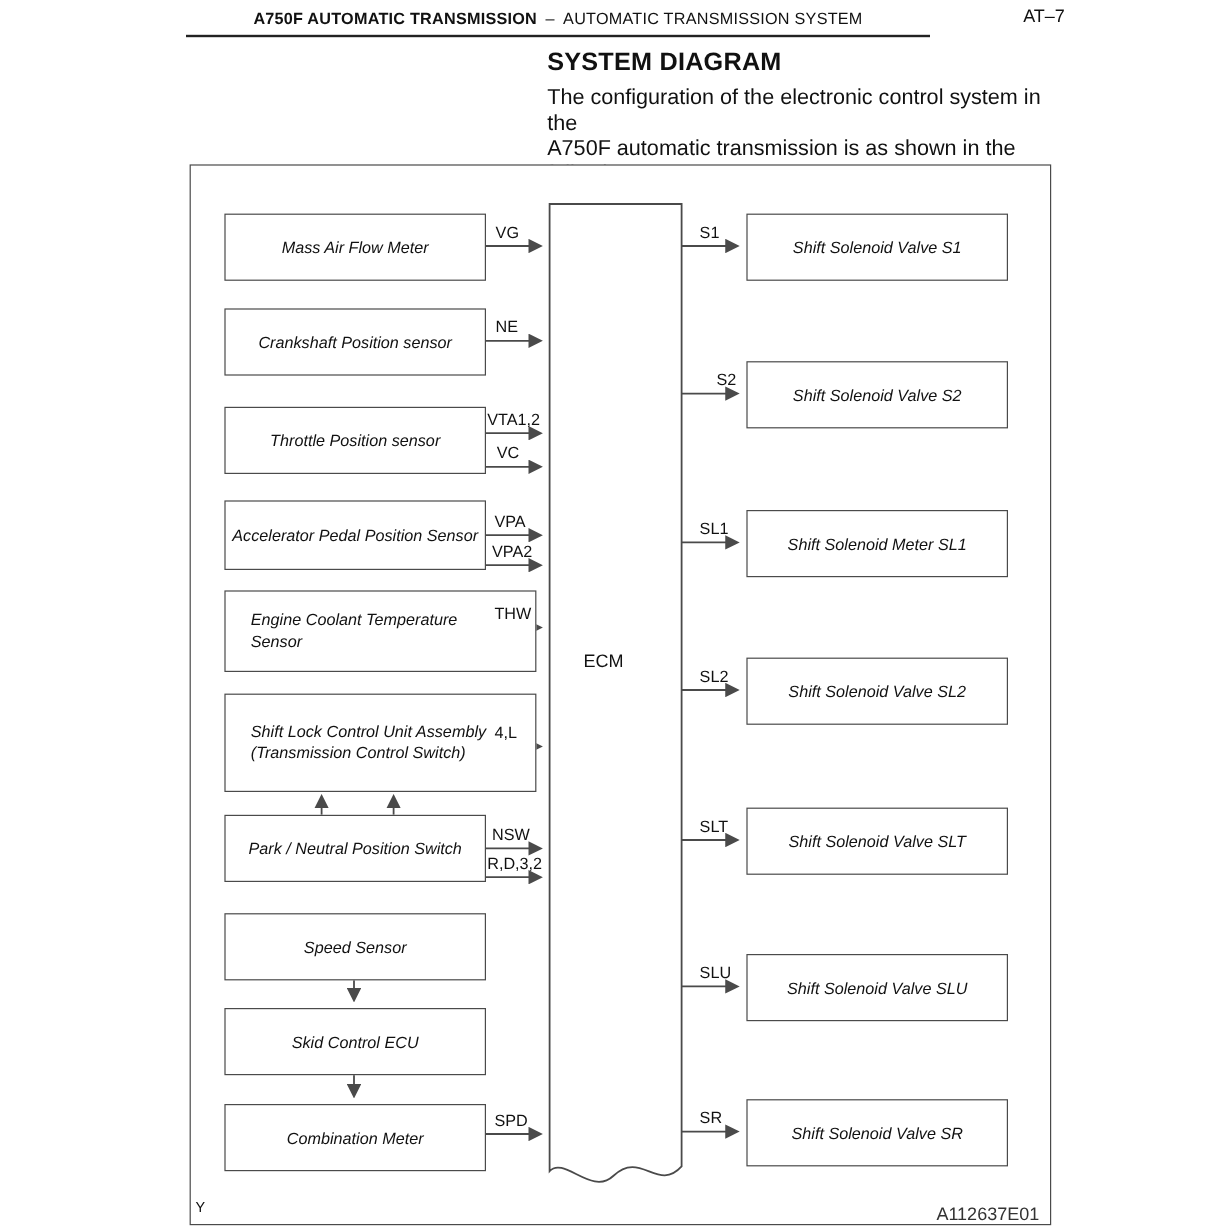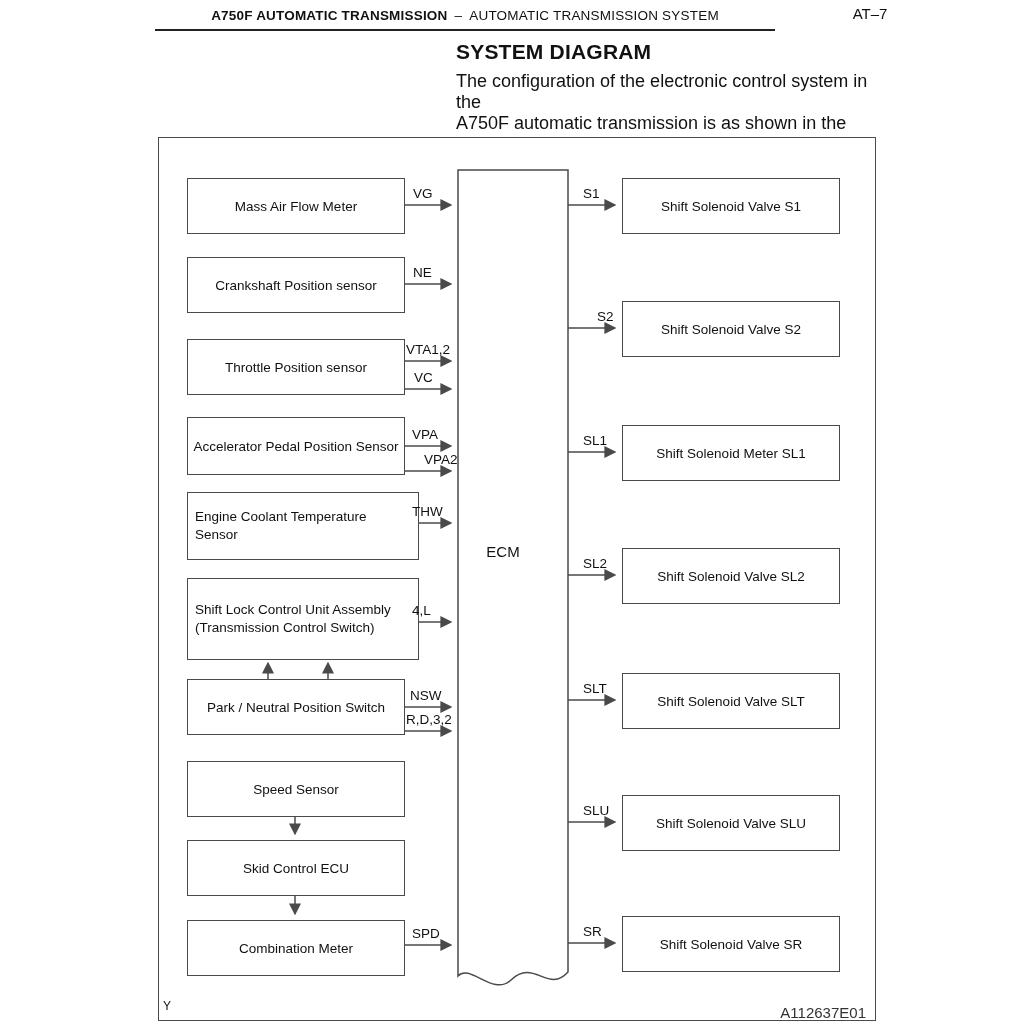--- a/index.html
+++ b/index.html
@@ -22,22 +22,22 @@
   .sec-intro { position:absolute; left:456px; top:71px; width:420px; font-size:18px; line-height:21px; white-space:pre-line; }
 
   
   .frame { position:absolute; left:158px; top:137px; width:716px; height:882px; border:1.5px solid #4a4a4a; background:#fff; }
 
   svg.wires { position:absolute; left:0; top:0; width:1024px; height:1024px; pointer-events:none; }
 
   
   .box { position:absolute; background:#fff; border:1.5px solid #4a4a4a;
          display:flex; align-items:center; justify-content:center; font-size:13.5px; }
-  .box .lbl { white-space:nowrap; }
-  .box.multiline { justify-content:flex-start; padding:0 7px; }
+  .box .lbl { white-space:nowrap;font-style:italic; }
+  .box.multiline { justify-content:flex-start; padding:0 21px; }
   .box.multiline .lbl { white-space:pre-line; text-align:left; line-height:1.3; }
 
   .ecm-label { position:absolute; left:448px; top:543px; width:110px; text-align:center; font-size:15px; }
 
   
   .sig { position:absolute; font-size:13.5px; white-space:nowrap; }
 
   
   .rev-mark { position:absolute; left:163px; top:999px; font-size:12px; }
   .fig-code { position:absolute; left:760px; top:1004px; width:106px; text-align:right; font-size:15px; color:#333; }
@@ -152,21 +152,21 @@
     </div>
   <div class="box" style="left:622px;top:916px;width:216px;height:54px">
       <span class="lbl">Shift Solenoid Valve SR</span>
     </div>
 
   <div class="sig" style="left:413px;top:186px">VG</div>
   <div class="sig" style="left:413px;top:265px">NE</div>
   <div class="sig" style="left:406px;top:342px">VTA1,2</div>
   <div class="sig" style="left:414px;top:370px">VC</div>
   <div class="sig" style="left:412px;top:427px">VPA</div>
-  <div class="sig" style="left:424px;top:452px">VPA2</div>
+  <div class="sig" style="left:410px;top:452px">VPA2</div>
   <div class="sig" style="left:412px;top:504px">THW</div>
   <div class="sig" style="left:412px;top:603px">4,L</div>
   <div class="sig" style="left:410px;top:688px">NSW</div>
   <div class="sig" style="left:406px;top:712px">R,D,3,2</div>
   <div class="sig" style="left:412px;top:926px">SPD</div>
 
   <div class="sig" style="left:583px;top:186px">S1</div>
   <div class="sig" style="left:597px;top:309px">S2</div>
   <div class="sig" style="left:583px;top:433px">SL1</div>
   <div class="sig" style="left:583px;top:556px">SL2</div>

